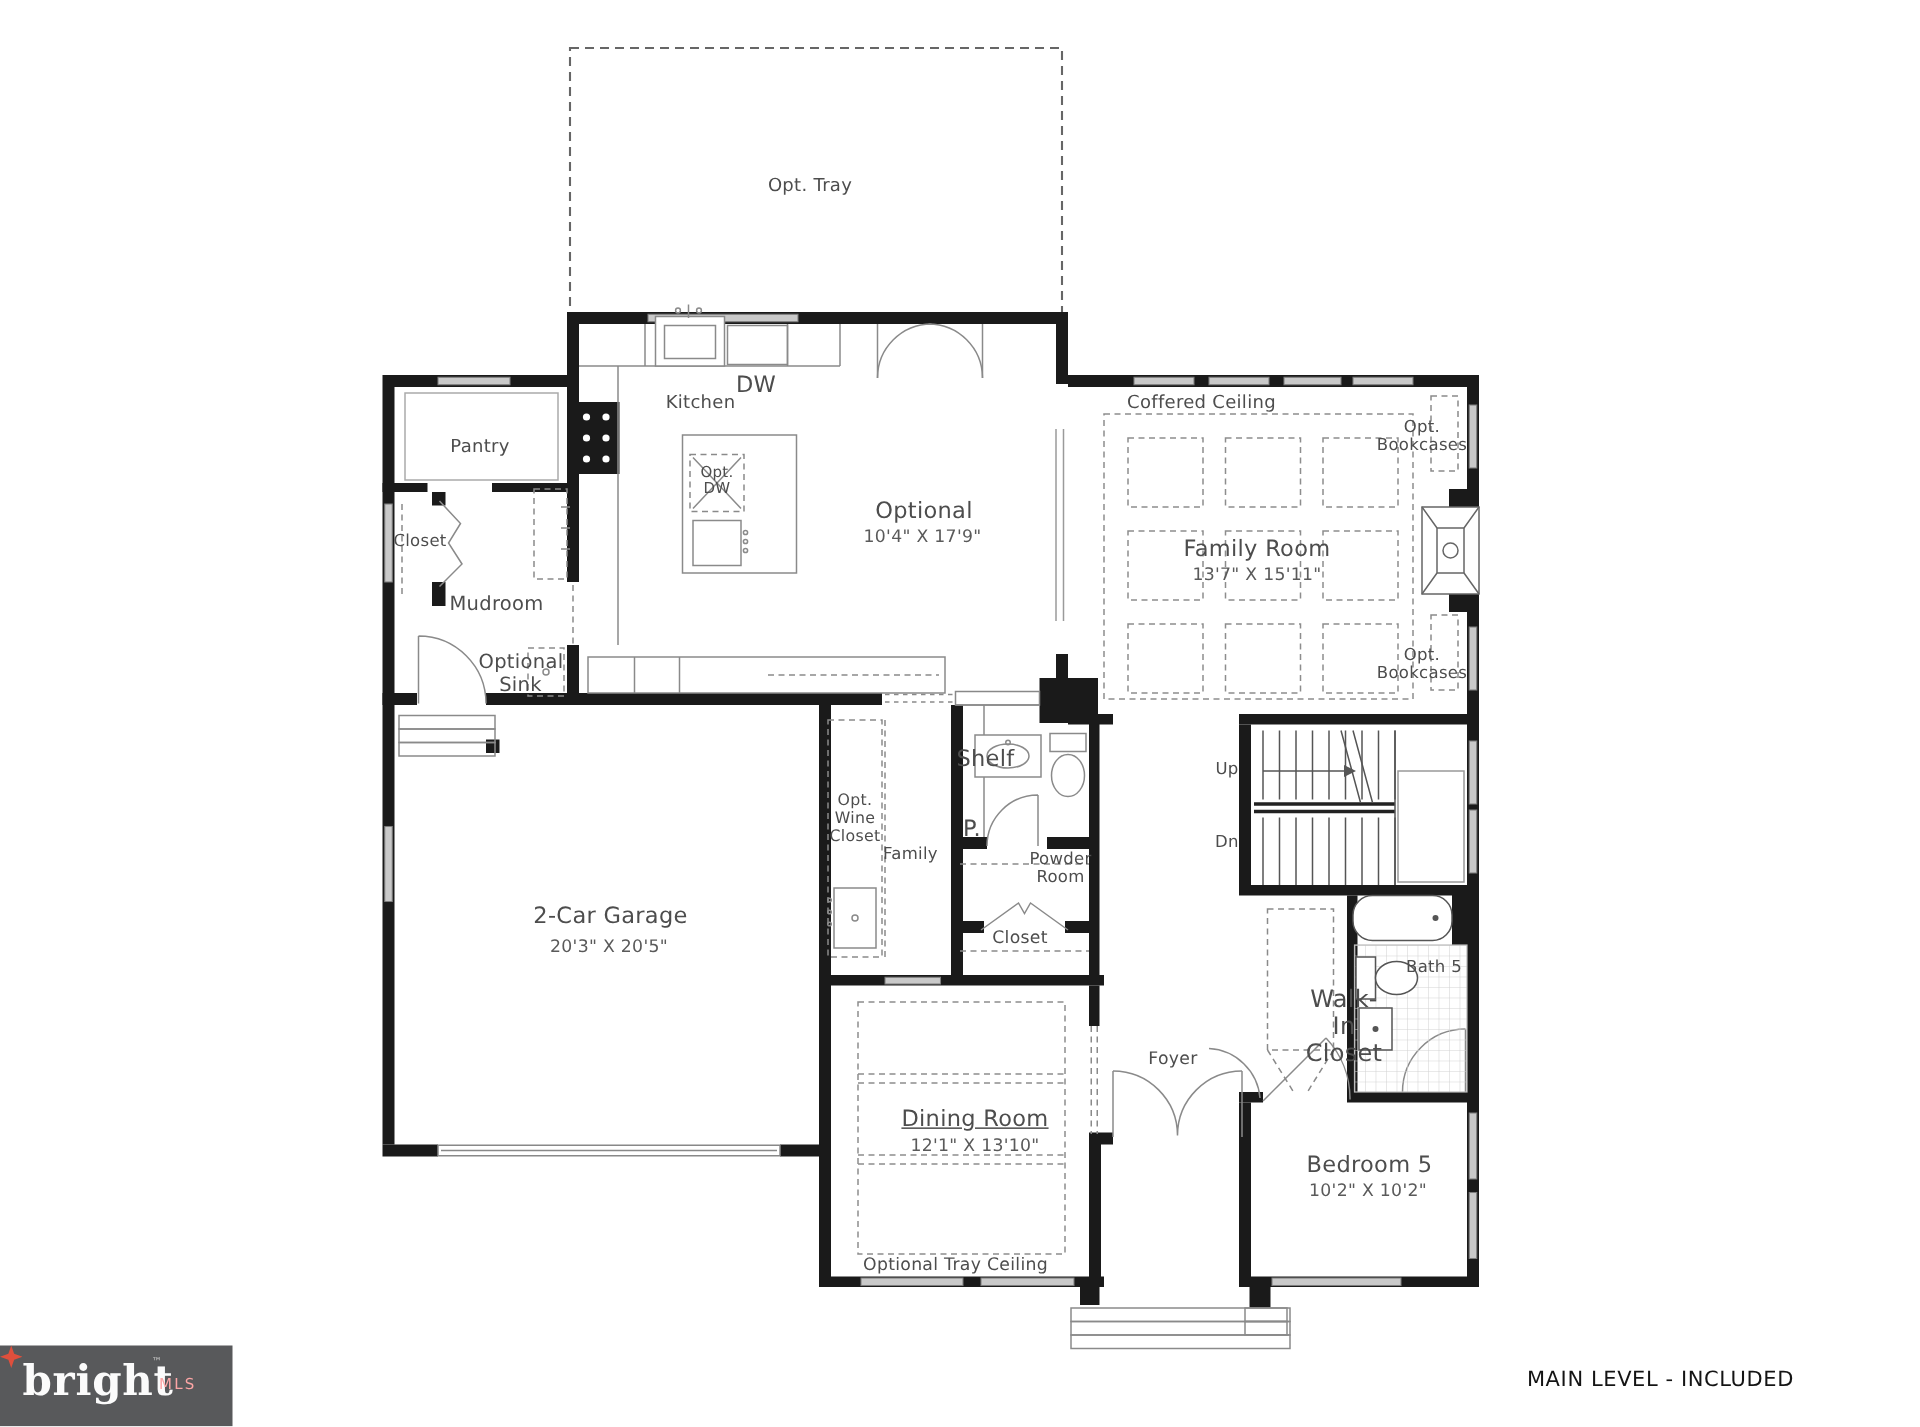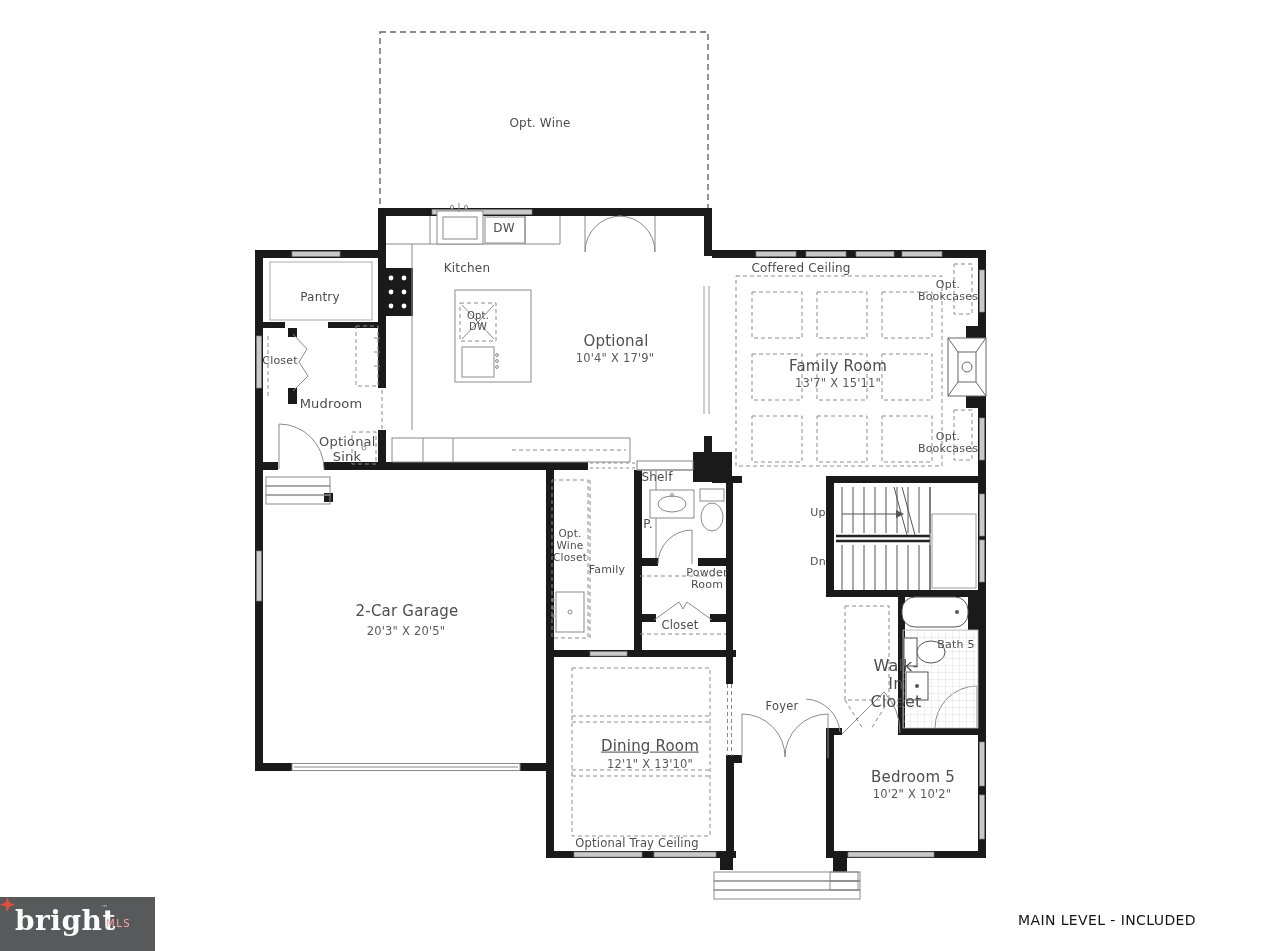--- a/index.html
+++ b/index.html
@@ -4,21 +4,21 @@
 <style>
   html,body{margin:0;padding:0;background:#fff;}
   .plan{position:relative;width:1280px;height:951px;background:#fff;overflow:hidden;
         font-family:"DejaVu Sans","Liberation Sans",sans-serif;}
   .plan svg{position:absolute;left:0;top:0;}
   .lbl{position:absolute;transform:translate(-50%,-50%);text-align:center;
        color:#4d4d4d;line-height:1.12;letter-spacing:.2px;}
   .big{font-size:15px;}
   .dims{font-size:11.5px;color:#5a5a5a;}
   .med{font-size:12px;}
-  .sm{font-size:12px;}
+  .sm{font-size:15px;margin-top:28px;}
   .footer-label{position:absolute;right:84px;top:913px;font-size:14px;color:#141414;
        letter-spacing:.4px;font-weight:500;transform:none;text-align:right;}
   .logo{position:absolute;left:0;top:897px;width:155px;height:54px;background:#58595B;}
   .logo-word{position:absolute;left:15px;top:7px;font-family:"DejaVu Serif","Liberation Serif",serif;
        font-size:28px;font-weight:700;color:#fbfbfb;letter-spacing:.5px;}
   .logo-star{position:absolute;left:84px;top:9px;}
   .logo-tm{position:absolute;left:101px;top:7px;font-size:7px;color:#c7c7c7;}
   .logo-mls{position:absolute;left:106px;top:21px;font-size:10px;color:#fca5a5;letter-spacing:1.5px;}
 </style>
 </head>
@@ -256,21 +256,21 @@
     <rect x="903" y="630" width="75" height="98" fill="url(#tile)" stroke="#bbb" stroke-width="0.8"></rect>
     <rect x="902" y="597" width="66" height="30" rx="13" fill="#fff" stroke="#555" stroke-width="1"></rect>
     <circle cx="957" cy="612" r="2" fill="#555"></circle>
     <rect x="904" y="638" width="13" height="28" fill="#fff" stroke="#555" stroke-width="1"></rect>
     <ellipse cx="931" cy="652" rx="14" ry="11" fill="#fff" stroke="#555" stroke-width="1"></ellipse>
     <rect x="906" y="672" width="22" height="28" fill="#fff" stroke="#555" stroke-width="1"></rect>
     <circle cx="917" cy="686" r="2" fill="#555"></circle>
   </g>
 </svg>
 
-  <div class="lbl med" style="left:540px;top:124px;">Opt. Wine</div>
+  <div class="lbl med" style="left:540px;top:124px;">Opt. Tray</div>
   <div class="lbl med" style="left:467px;top:269px;">Kitchen</div>
   <div class="lbl sm" style="left:504px;top:229px;">DW</div>
   <div class="lbl" style="left:478px;top:321px;width:30px;font-size:10px;">Opt. DW</div>
   <div class="lbl big" style="left:616px;top:341px;">Optional</div>
   <div class="lbl dims" style="left:615px;top:358px;">10'4" X 17'9"</div>
   <div class="lbl med" style="left:801px;top:269px;">Coffered Ceiling</div>
   <div class="lbl big" style="left:838px;top:366px;">Family Room</div>
   <div class="lbl dims" style="left:838px;top:383px;">13'7" X 15'11"</div>
   <div class="lbl" style="left:948px;top:291px;width:72px;font-size:11px;">Opt. Bookcases</div>
   <div class="lbl" style="left:948px;top:443px;width:72px;font-size:11px;">Opt. Bookcases</div>

